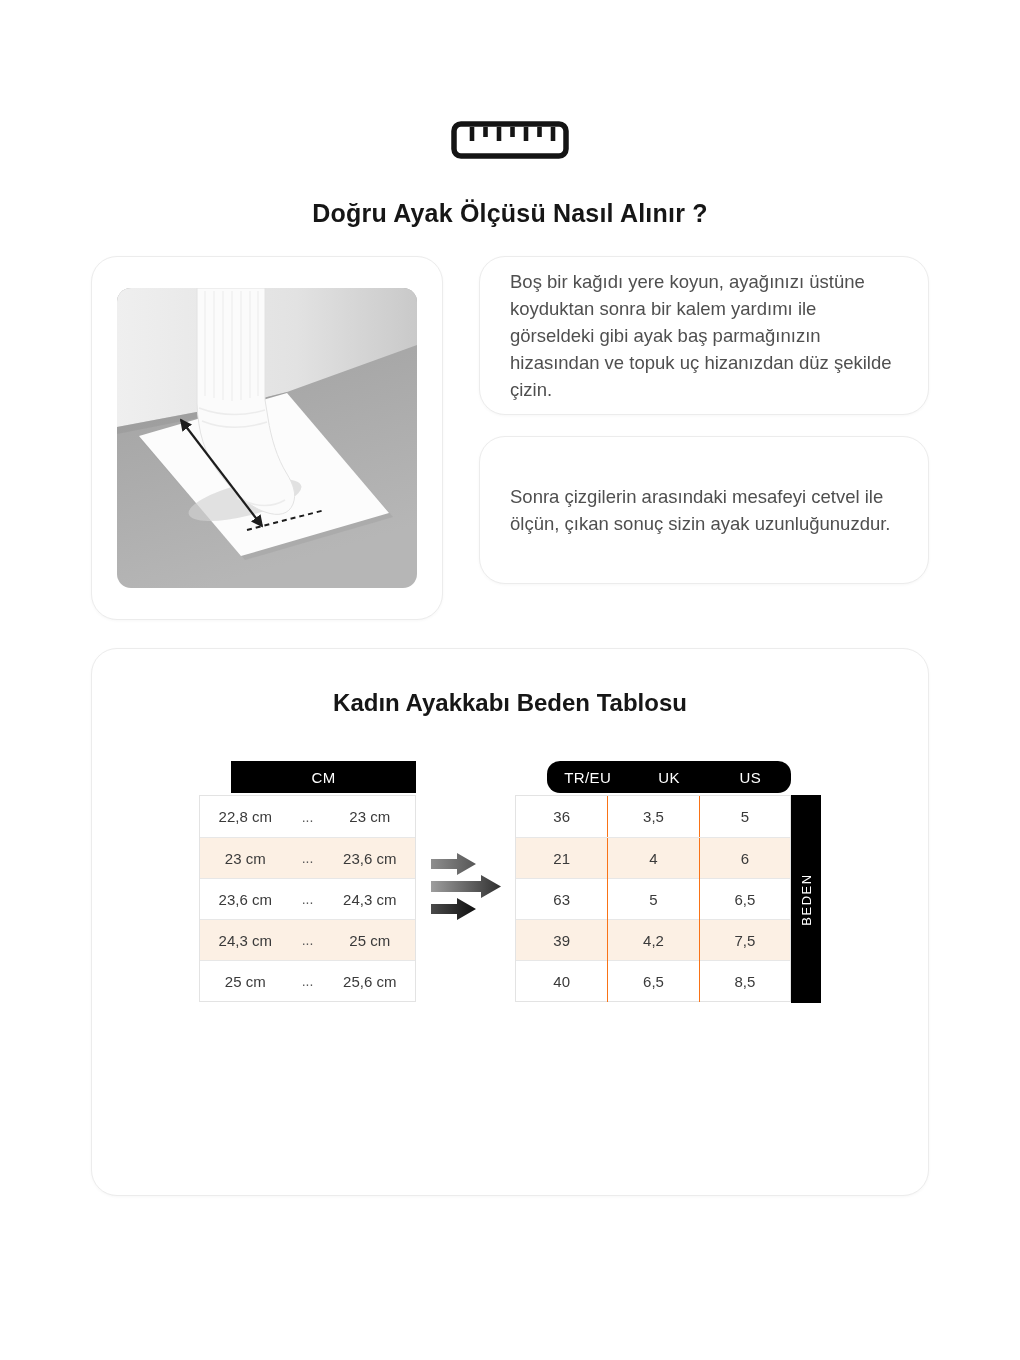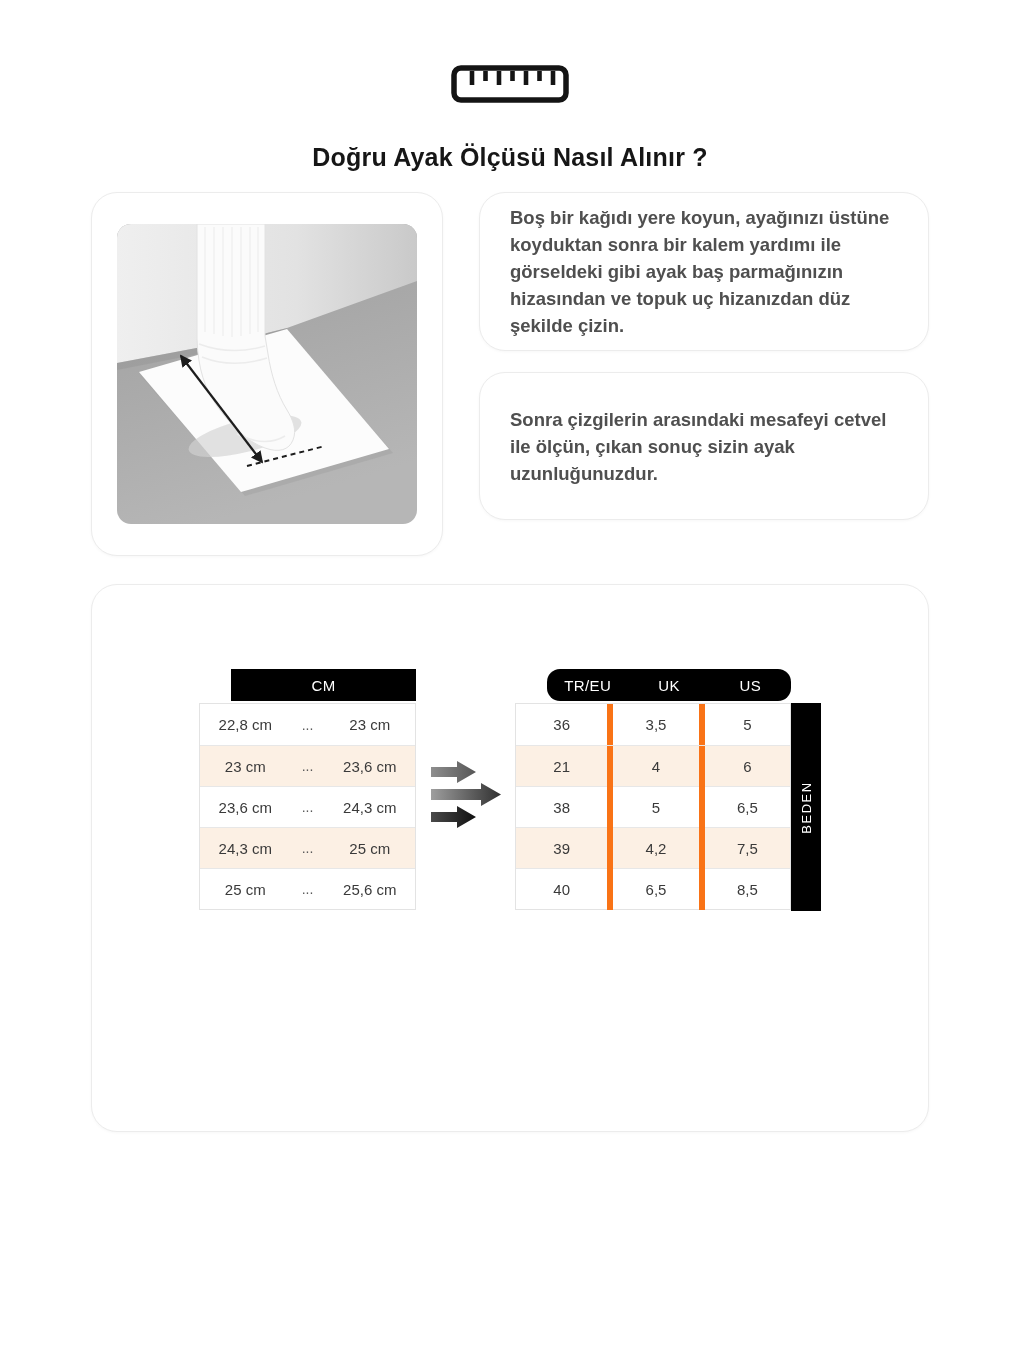--- a/index.html
+++ b/index.html
@@ -3,33 +3,33 @@
 <meta charset="utf-8">
 <style>
   * { box-sizing: border-box; margin: 0; padding: 0; }
   html, body { background: #ffffff; }
   body {
     width: 1020px; height: 1360px;
     font-family: "Liberation Sans", "DejaVu Sans", sans-serif;
     color: #1a1a1a;
     overflow: hidden;
   }
-  .page { width: 838px; margin: 0 auto; padding-top: 60px; }
+  .page { width: 838px; margin: 0 auto; padding-top: 116px; }
 
   
   .hero { text-align: center; }
   .hero .ruler-wrap { display: inline-block; width: 122px; height: 42px; }
   .hero h1 {
     margin-top: 32px;
     font-size: 25px; line-height: 30px; font-weight: bold; color: #161616;
     letter-spacing: .2px;
   }
 
   
-  .measure-row { display: flex; margin-top: 20px; font-weight: bold; }
+  .measure-row { display: flex; margin-top: 28px; }
   .card {
     background: #fff;
     border: 1px solid #ececec;
     border-radius: 26px;
     box-shadow: 0 1px 3px rgba(0,0,0,.035);
   }
   .photo-card {
     width: 352px; height: 364px; flex: none;
     display: flex; align-items: center; justify-content: center;
   }
@@ -70,21 +70,21 @@
   .cm-table { width: 217px; flex: none; }
   .cm-table .row { grid-template-columns: 1fr 34px 1fr; }
   .cm-table .dots { color: #5a5a5a; font-size: 14px; }
 
   .arrows-wrap { flex: none; width: 72px; margin: 84px 12px 0 15px; }
 
   .eu-table { width: 276px; flex: none; }
   .eu-table .tbl-head { justify-content: stretch; border-radius: 13px; }
   .eu-table .head-grid, .eu-table .row { grid-template-columns: 1fr 1fr 1fr; }
   .eu-table .head-grid { display: grid; width: 100%; text-align: center; }
-  .eu-table .row span + span { border-left: 6px solid #f97316; }
+  .eu-table .row span + span { border-left: 1px solid #f97316; }
   .eu-table .row span { display: flex; height: 41px; align-items: center; justify-content: center; }
 
   .beden-bar {
     flex: none; width: 30px; height: 208px; margin-top: 34px;
     background: #000; color: #fff;
     display: flex; align-items: center; justify-content: center;
   }
   .beden-bar span {
     transform: rotate(-90deg);
     font-size: 13px; font-weight: 500; letter-spacing: 1.5px; white-space: nowrap;
@@ -159,20 +159,21 @@
       <div class="card step-box first">
         <p>Boş bir kağıdı yere koyun, ayağınızı üstüne koyduktan sonra bir kalem yardımı ile görseldeki gibi ayak baş parmağınızın hizasından ve topuk uç hizanızdan düz şekilde çizin.</p>
       </div>
       <div class="card step-box second">
         <p>Sonra çizgilerin arasındaki mesafeyi cetvel ile ölçün, çıkan sonuç sizin ayak uzunluğunuzdur.</p>
       </div>
     </div>
   </div>
 
   <div class="card size-card">
+    <h2>Kadın Ayakkabı Beden Tablosu</h2>
 
     <div class="tables">
 
       <div class="tbl cm-table">
         <div class="tbl-head">CM</div>
         <div class="tbl-body">
           <div class="row">
             <span>22,8 cm</span>
               <span class="dots">...</span>
               <span>23 cm</span>
@@ -235,21 +236,21 @@
             <span>36</span>
               <span>3,5</span>
               <span>5</span>
           </div>
           <div class="row alt">
             <span>21</span>
               <span>4</span>
               <span>6</span>
           </div>
           <div class="row">
-            <span>38</span>
+            <span>63</span>
               <span>5</span>
               <span>6,5</span>
           </div>
           <div class="row alt">
             <span>39</span>
               <span>4,2</span>
               <span>7,5</span>
           </div>
           <div class="row">
             <span>40</span>

